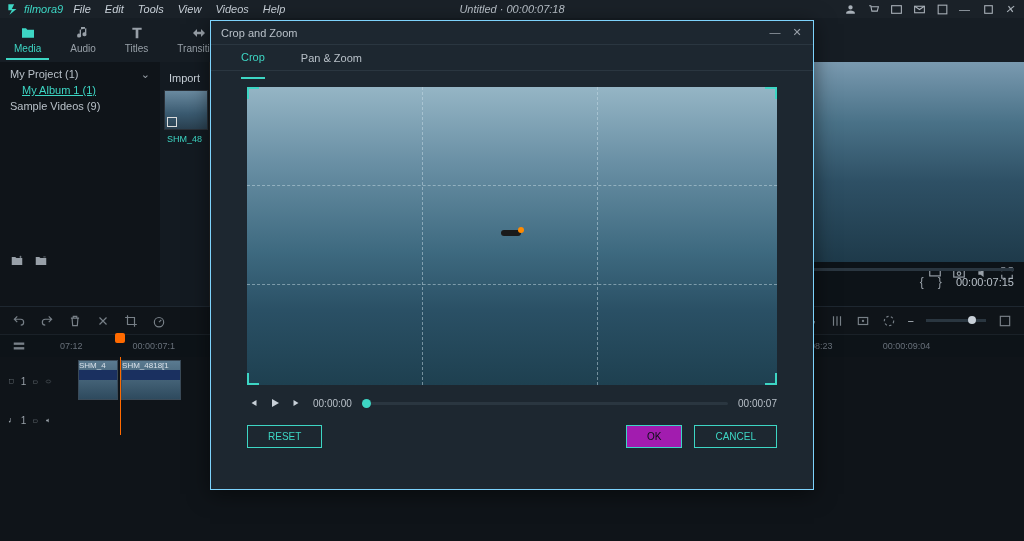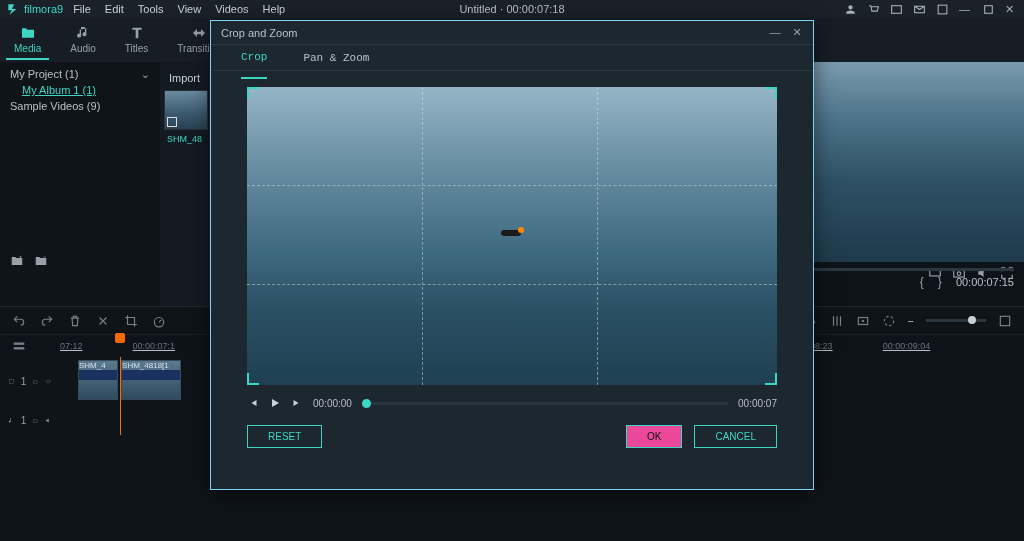--- a/index.html
+++ b/index.html
@@ -1,17 +1,17 @@
 <!DOCTYPE html>
 <html><head>
 <meta charset="utf-8">
 <style>
 * { box-sizing: border-box; margin: 0; padding: 0; }
 body { font-family: -apple-system, Segoe UI, sans-serif; background: #0f1419; color: #b8c0c8; font-size: 11px; width: 1024px; height: 541px; overflow: hidden; position: relative; }
-.topbar { height: 18px; background: #1a2128; display: flex; align-items: center; padding: 0 6px; }
+.topbar { height: 18px; background: #1a2128; display: flex; align-items: center; padding: 0 6px; font-style: italic; }
 .logo-area { display: flex; align-items: center; gap: 4px; margin-right: 10px; color: #3dd6c4; }
 .logo-icon { width: 14px; height: 14px; }
 .menu { display: flex; gap: 14px; font-size: 11px; color: #c8d0d8; }
 .menu span { cursor: pointer; }
 .title-center { position: absolute; left: 50%; transform: translateX(-50%); font-size: 11px; color: #b8c0c8; }
 .right-icons { margin-left: auto; display: flex; gap: 10px; align-items: center; }
 .right-icons svg, .right-icons span { width: 13px; height: 13px; color: #a8b0b8; cursor: pointer; }
 .toolbar2 { height: 44px; background: #161d24; display: flex; align-items: center; padding: 0 6px; }
 .mode-tabs { display: flex; gap: 13px; }
 .mode-tab { display: flex; flex-direction: column; align-items: center; gap: 2px; font-size: 10px; color: #98a0a8; cursor: pointer; padding: 4px 8px; }
@@ -33,62 +33,62 @@
 .preview { flex: 1; background: #0d1318; position: relative; }
 .ocean-preview { width: 100%; height: 200px; background: linear-gradient(#7a9ab0 0%, #4a7288 30%, #2e5065 60%, #1e3a4a 100%); }
 .preview-controls { position: absolute; bottom: 0; left: 0; right: 0; height: 44px; padding: 4px 10px; }
 .preview-controls .row { display: flex; align-items: center; gap: 8px; }
 .preview-icons-row { display: flex; justify-content: flex-end; gap: 10px; padding: 4px 10px; }
 .preview-icons-row svg { width: 14px; height: 14px; color: #98a0a8; cursor: pointer; }
 .timeline-area { background: #0f1419; border-top: 1px solid #1e2730; }
 .tl-toolbar { height: 28px; display: flex; align-items: center; gap: 14px; padding: 0 12px; border-bottom: 1px solid #1a2128; }
 .tl-toolbar svg { width: 14px; height: 14px; color: #788088; cursor: pointer; }
 .tl-right { margin-left: auto; display: flex; gap: 12px; align-items: center; }
-.tl-ruler { height: 22px; display: flex; align-items: center; padding-left: 60px; position: relative; background: #0d1318; text-decoration: underline; }
+.tl-ruler { height: 22px; display: flex; align-items: center; padding-left: 60px; position: relative; background: #0d1318; }
 .tl-marker { position: absolute; top: -2px; width: 10px; height: 10px; background: #ff6a00; left: 115px; border-radius: 2px; }
 .tl-time { font-size: 9px; color: #68707a; margin-right: 50px; }
 .tl-tracks { display: flex; }
 .tl-track-labels { width: 60px; }
 .tl-track-label { height: 48px; display: flex; align-items: center; gap: 6px; padding: 0 8px; font-size: 10px; color: #98a0a8; }
 .tl-track-label svg { width: 11px; height: 11px; }
 .tl-track-row { height: 48px; display: flex; position: relative; }
 .tl-lanes { flex: 1; position: relative; }
 .playhead { position: absolute; left: 60px; top: 0; bottom: 0; width: 1px; background: #ff6a00; z-index: 5; }
 .clip { height: 40px; background: linear-gradient(#5a7a90 0%, #2e4a5e 100%); border: 1px solid #3a4a58; font-size: 8px; color: #d8e0e8; overflow: hidden; display: inline-block; margin-top: 3px; }
 .clip-audio { height: 10px; background: #1a3060; }
 .audio-track { height: 30px; }
 
 
 .modal { position: absolute; left: 210px; top: 20px; width: 604px; height: 470px; background: #1d2730; border: 1px solid #7dd3fc; box-shadow: 0 4px 20px rgba(0,0,0,0.5); z-index: 100; }
 .modal-title { height: 24px; display: flex; align-items: center; padding: 0 10px; font-size: 11px; border-bottom: 1px solid #2a3640; }
 .modal-title-right { margin-left: auto; display: flex; gap: 10px; }
 .modal-title-right span { cursor: pointer; color: #98a0a8; width: 12px; text-align: center; }
 .modal-tabs { height: 26px; display: flex; align-items: center; gap: 36px; padding: 0 30px; border-bottom: 1px solid #2a3640; font-size: 11px; }
-.modal-tab { cursor: pointer; height: 42px; display: flex; align-items: center; font-family: Liberation Mono, monospace; }
+.modal-tab { cursor: pointer; height: 42px; display: flex; align-items: center; }
 .modal-tab.active { color: #3dd6c4; border-bottom: 2px solid #3dd6c4; }
 .crop-canvas { margin: 16px 36px 8px; width: 530px; height: 298px; background: linear-gradient(#95b5c5 0%, #6a90a5 25%, #3e6a80 55%, #2a5065 75%, #1e4050 100%); position: relative; }
 .crop-corner { position: absolute; width: 12px; height: 12px; border: 2px solid #3dd6c4; }
 .crop-corner.tl { top: 0; left: 0; border-right: none; border-bottom: none; }
 .crop-corner.tr { top: 0; right: 0; border-left: none; border-bottom: none; }
 .crop-corner.bl { bottom: 0; left: 0; border-right: none; border-top: none; }
 .crop-corner.br { bottom: 0; right: 0; border-left: none; border-top: none; }
 .gridline-h { position: absolute; left: 0; right: 0; border-top: 1px dashed rgba(200,220,230,0.5); }
 .gridline-v { position: absolute; top: 0; bottom: 0; border-left: 1px dashed rgba(200,220,230,0.5); }
 .surfer { position: absolute; left: 48%; top: 48%; width: 20px; height: 6px; background: #1a1a1a; border-radius: 3px; }
 .surfer::after { content: ''; position: absolute; right: -3px; top: -3px; width: 6px; height: 6px; background: #ff8a00; border-radius: 50%; }
 .modal-playbar { display: flex; align-items: center; gap: 10px; padding: 4px 36px; font-size: 10px; }
 .modal-playbar svg { width: 12px; height: 12px; color: #c8d0d8; cursor: pointer; }
 .modal-slider-track { flex: 1; height: 3px; background: #2a3640; position: relative; border-radius: 2px; }
 .modal-slider-thumb { width: 9px; height: 9px; background: #3dd6c4; border-radius: 50%; position: absolute; left: 0; top: -3px; }
 .modal-ratio { display: flex; align-items: center; gap: 12px; padding: 8px 36px; font-size: 11px; }
 .ratio-select { background: #1a232c; border: 1px solid #2a3640; color: #c8d0d8; padding: 4px 8px; width: 120px; display: flex; justify-content: space-between; align-items: center; cursor: pointer; }
 .dim-input { background: #1a232c; border: 1px solid #2a3640; color: #c8d0d8; padding: 4px 8px; width: 48px; text-align: center; font-size: 11px; }
 .modal-buttons { display: flex; align-items: center; padding: 12px 36px; }
 .btn { padding: 5px 20px; border: 1px solid #3dd6c4; background: transparent; color: #3dd6c4; font-size: 10px; cursor: pointer; }
-.btn.primary { background: #ec4899; color: #0a1014; }
+.btn.primary { background: #a21caf; color: #0a1014; }
 .btn-group-right { margin-left: auto; display: flex; gap: 12px; }
 .zoom-slider { width: 60px; height: 3px; background: #2a3640; position: relative; }
 .zoom-thumb { width: 8px; height: 8px; background: #c8d0d8; border-radius: 50%; position: absolute; right: 10px; top: -3px; }
 .progress-bar { height: 3px; background: #2a3640; position: relative; margin: 2px 0; }
 .progress-fill { height: 100%; width: 60%; background: #3dd6c4; }
 .progress-thumb { width: 9px; height: 9px; background: #3dd6c4; border-radius: 50%; position: absolute; left: 60%; top: -3px; }
 .brace { color: #98a0a8; font-size: 12px; }
 </style>
 </head>
 <body>

